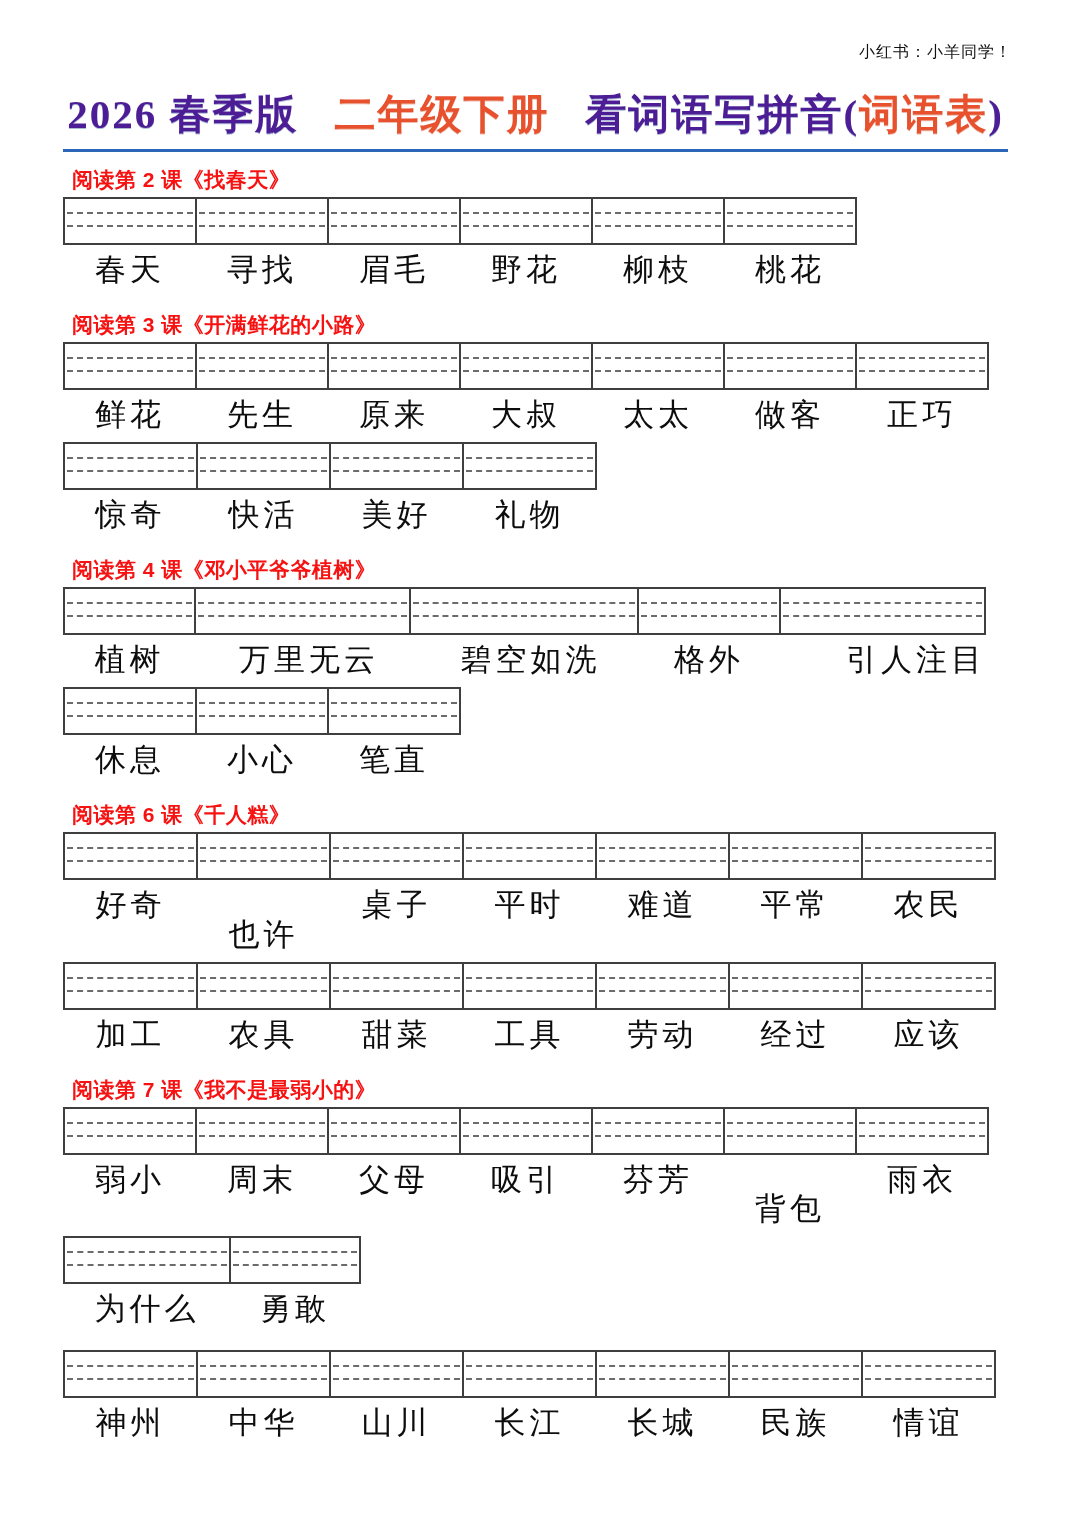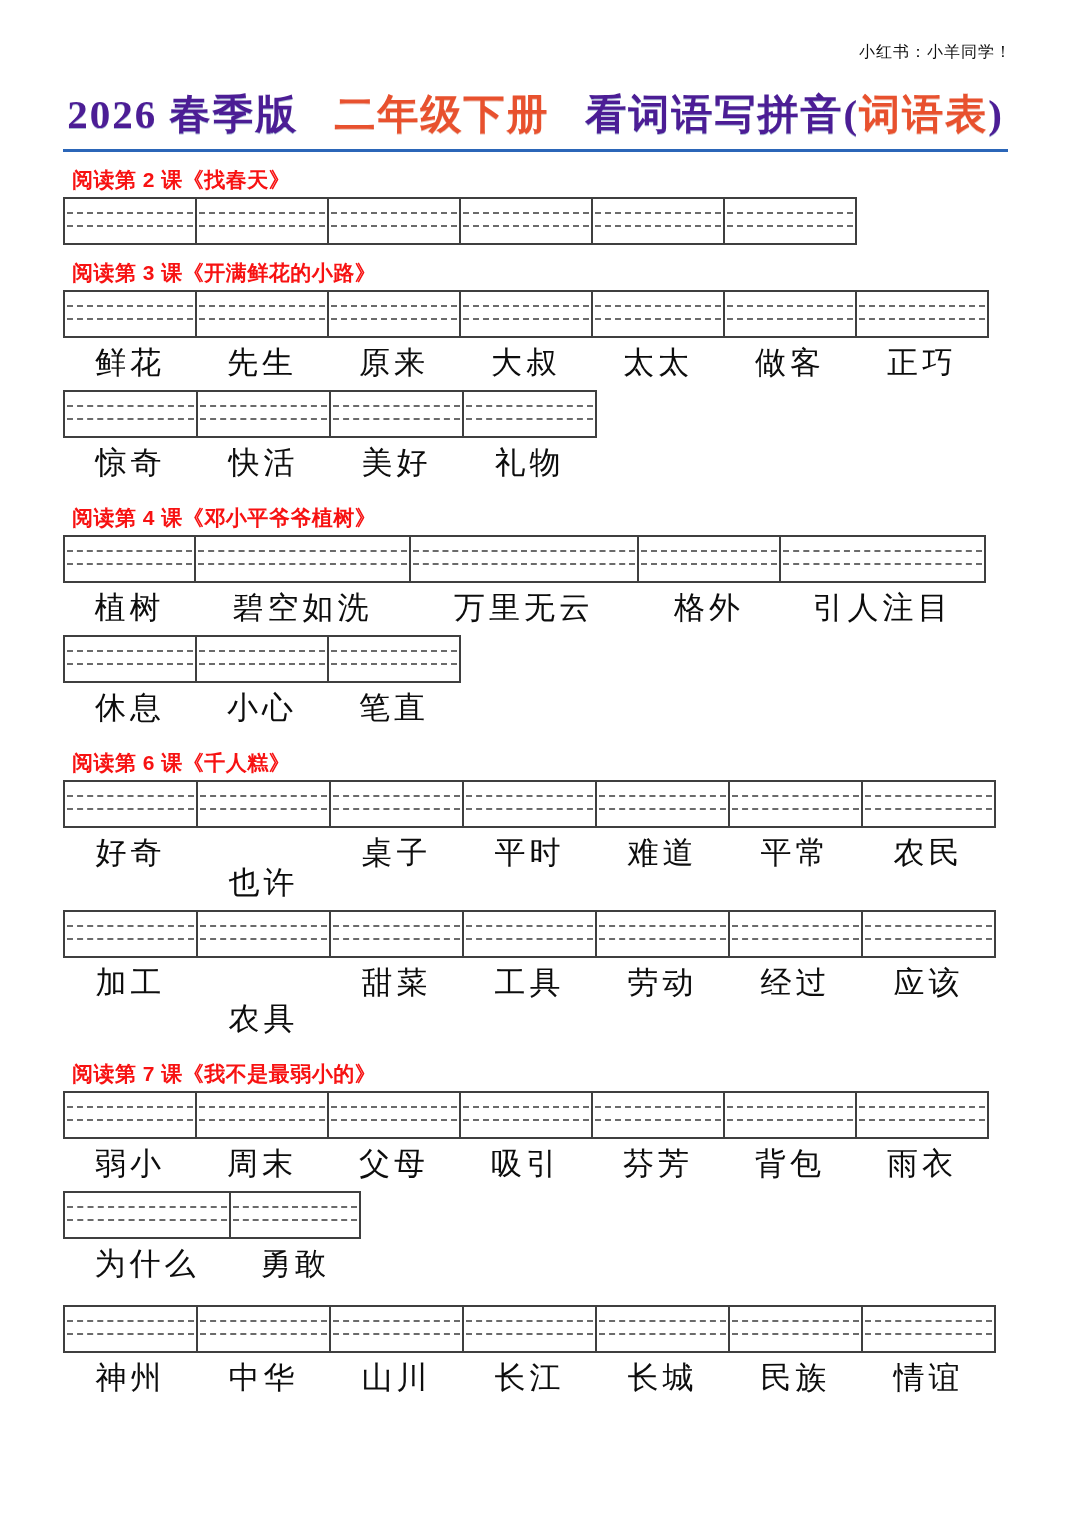--- a/index.html
+++ b/index.html
@@ -95,20 +95,28 @@
     <div class="section">
       <div class="section-heading">阅读第 2 课《找春天》</div>
       <div class="grid-row">
         <div class="cell" style="width: 134px;"></div>
         <div class="cell" style="width: 134px;"></div>
         <div class="cell" style="width: 134px;"></div>
         <div class="cell" style="width: 134px;"></div>
         <div class="cell" style="width: 134px;"></div>
         <div class="cell" style="width: 134px;"></div>
       </div>
+      <div class="word-row">
+        <div class="word" style="width: 134px;">春天</div>
+        <div class="word" style="width: 134px;">寻找</div>
+        <div class="word" style="width: 134px;">眉毛</div>
+        <div class="word" style="width: 134px;">野花</div>
+        <div class="word" style="width: 134px;">柳枝</div>
+        <div class="word" style="width: 134px;">桃花</div>
+      </div>
     </div>
     <div class="section">
       <div class="section-heading">阅读第 3 课《开满鲜花的小路》</div>
       <div class="grid-row">
         <div class="cell" style="width: 134px;"></div>
         <div class="cell" style="width: 134px;"></div>
         <div class="cell" style="width: 134px;"></div>
         <div class="cell" style="width: 134px;"></div>
         <div class="cell" style="width: 134px;"></div>
         <div class="cell" style="width: 134px;"></div>
@@ -140,24 +148,24 @@
       <div class="section-heading">阅读第 4 课《邓小平爷爷植树》</div>
       <div class="grid-row">
         <div class="cell" style="width: 133px;"></div>
         <div class="cell" style="width: 217px;"></div>
         <div class="cell" style="width: 230px;"></div>
         <div class="cell" style="width: 144px;"></div>
         <div class="cell" style="width: 207px;"></div>
       </div>
       <div class="word-row">
         <div class="word" style="width: 133px;">植树</div>
+        <div class="word" style="width: 230px;">万里无云</div>
         <div class="word" style="width: 217px;">碧空如洗</div>
-        <div class="word" style="width: 230px;">万里无云</div>
         <div class="word" style="width: 144px;">格外</div>
-        <div class="word" style="width: 207px;">引人注目</div>
+        <div class="word" style="width: 207px; text-align: right;">引人注目</div>
       </div>
       <div class="grid-row">
         <div class="cell" style="width: 134px;"></div>
         <div class="cell" style="width: 134px;"></div>
         <div class="cell" style="width: 134px;"></div>
       </div>
       <div class="word-row">
         <div class="word" style="width: 134px;">休息</div>
         <div class="word" style="width: 134px;">小心</div>
         <div class="word" style="width: 134px;">笔直</div>
@@ -187,21 +195,21 @@
         <div class="cell" style="width: 135px;"></div>
         <div class="cell" style="width: 135px;"></div>
         <div class="cell" style="width: 135px;"></div>
         <div class="cell" style="width: 135px;"></div>
         <div class="cell" style="width: 135px;"></div>
         <div class="cell" style="width: 135px;"></div>
         <div class="cell" style="width: 135px;"></div>
       </div>
       <div class="word-row">
         <div class="word" style="width: 135px;">加工</div>
-        <div class="word" style="width: 135px; margin-top: 36px;">农具</div>
+        <div class="word" style="width: 135px;">农具</div>
         <div class="word" style="width: 135px;">甜菜</div>
         <div class="word" style="width: 135px;">工具</div>
         <div class="word" style="width: 135px; text-align: center;">劳动</div>
         <div class="word" style="width: 135px;">经过</div>
         <div class="word" style="width: 135px;">应该</div>
       </div>
     </div>
     <div class="section">
       <div class="section-heading">阅读第 7 课《我不是最弱小的》</div>
       <div class="grid-row">
@@ -212,21 +220,21 @@
         <div class="cell" style="width: 134px;"></div>
         <div class="cell" style="width: 134px;"></div>
         <div class="cell" style="width: 134px;"></div>
       </div>
       <div class="word-row">
         <div class="word" style="width: 134px;">弱小</div>
         <div class="word" style="width: 134px;">周末</div>
         <div class="word" style="width: 134px;">父母</div>
         <div class="word" style="width: 134px;">吸引</div>
         <div class="word" style="width: 134px;">芬芳</div>
-        <div class="word" style="width: 134px;">背包</div>
+        <div class="word" style="width: 134px; margin-top: 29px;">背包</div>
         <div class="word" style="width: 134px;">雨衣</div>
       </div>
       <div class="grid-row">
         <div class="cell" style="width: 168px;"></div>
         <div class="cell" style="width: 132px;"></div>
       </div>
       <div class="word-row">
         <div class="word" style="width: 168px;">为什么</div>
         <div class="word" style="width: 132px;">勇敢</div>
       </div>

